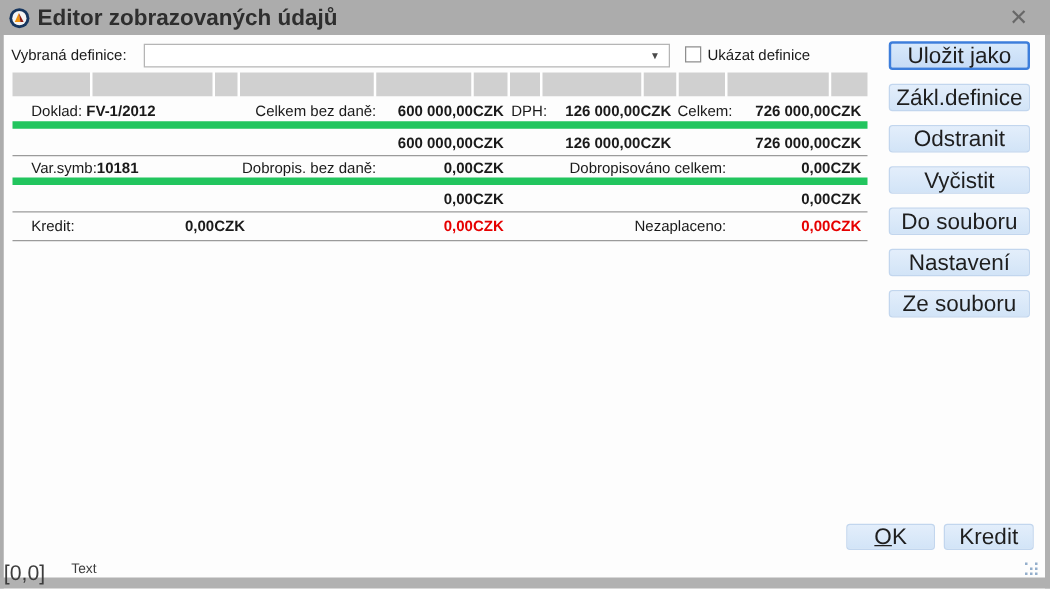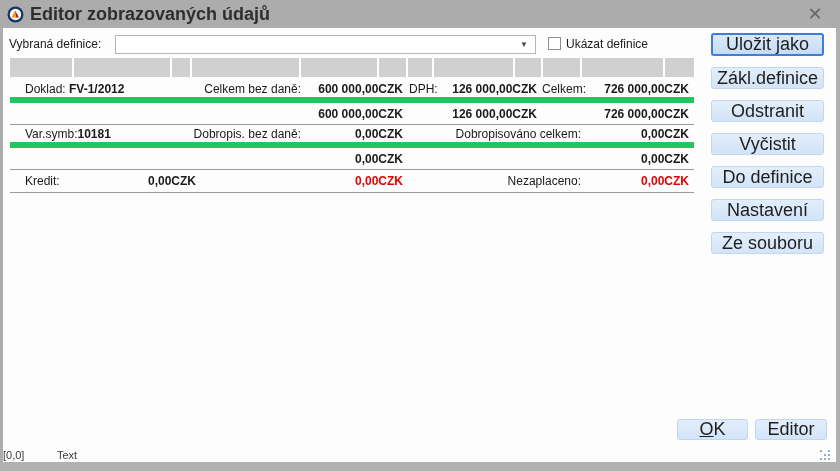--- a/index.html
+++ b/index.html
@@ -75,21 +75,21 @@
   }
   .btn.primary{
     height:23px;
     background:linear-gradient(#d8e9fb,#c6dcf6);
     border:2px solid #3d7edb;
   }
   
   .btn-ok{position:absolute;left:677px;top:419px;width:71px;height:21px;}
   .btn-cancel{position:absolute;left:755px;top:419px;width:72px;height:21px;}
   
-  .status-pos{position:absolute;left:3px;top:449px;font-size:11px;color:#3d3d3d;}
+  .status-pos{position:absolute;left:3px;top:449px;font-size:17px;color:#3d3d3d;}
   .status-mode{position:absolute;left:57px;top:449px;font-size:11px;color:#3d3d3d;}
   .grip{position:absolute;left:820px;top:450px;width:11px;height:11px;}
   .grip i{
     position:absolute;width:2px;height:2px;background:#93aecb;border-radius:0;
     box-shadow:8px 0 #93aecb, 8px 4px #93aecb, 4px 4px #93aecb,
                8px 8px #93aecb, 4px 8px #93aecb, 0 8px #93aecb;
     left:0;top:0;
   }
 </style>
 </head>
@@ -168,27 +168,27 @@
         <span class="g-cell col-rLbl2"><span>Nezaplaceno:</span></span>
         <span class="g-cell col-rAmt3"><span class="b red">0,00CZK</span></span>
       </div>
     </div>
 
   <div class="side-col" id="side-col">
       <button class="btn primary">Uložit jako</button>
       <button class="btn">Zákl.definice</button>
       <button class="btn">Odstranit</button>
       <button class="btn">Vyčistit</button>
-      <button class="btn">Do definice</button>
+      <button class="btn">Do souboru</button>
       <button class="btn">Nastavení</button>
       <button class="btn">Ze souboru</button>
     </div>
 
   <button class="btn btn-ok"><u>O</u>K</button>
-  <button class="btn btn-cancel">Editor</button>
+  <button class="btn btn-cancel">Kredit</button>
 
   <span class="status-pos">[0,0]</span>
   <span class="status-mode">Text</span>
   <div class="grip">
       <i></i>
     </div>
 
 </div>
 
 </body></html>

